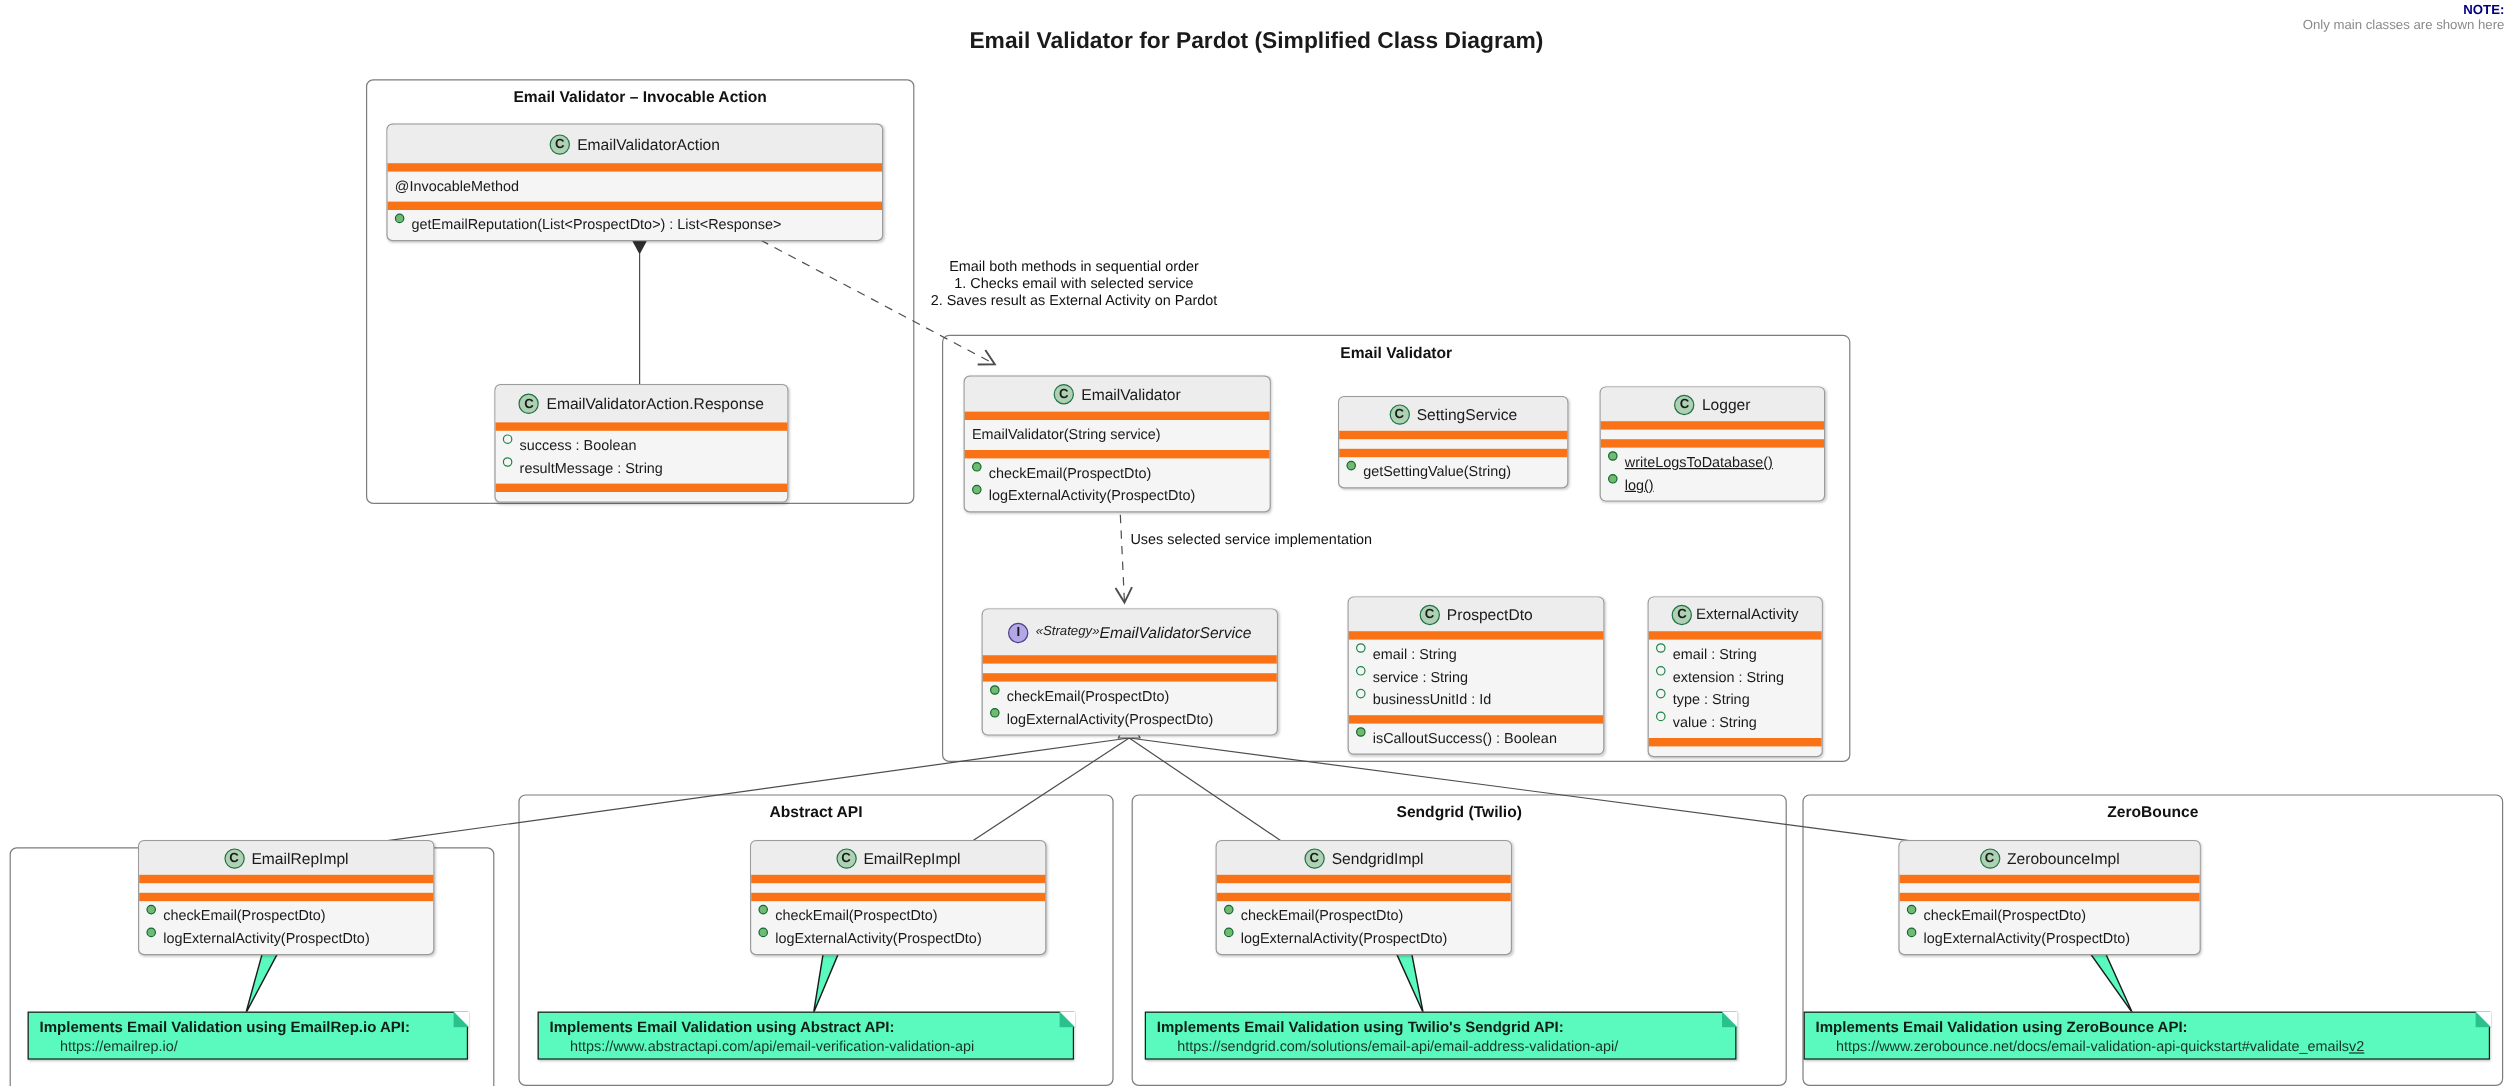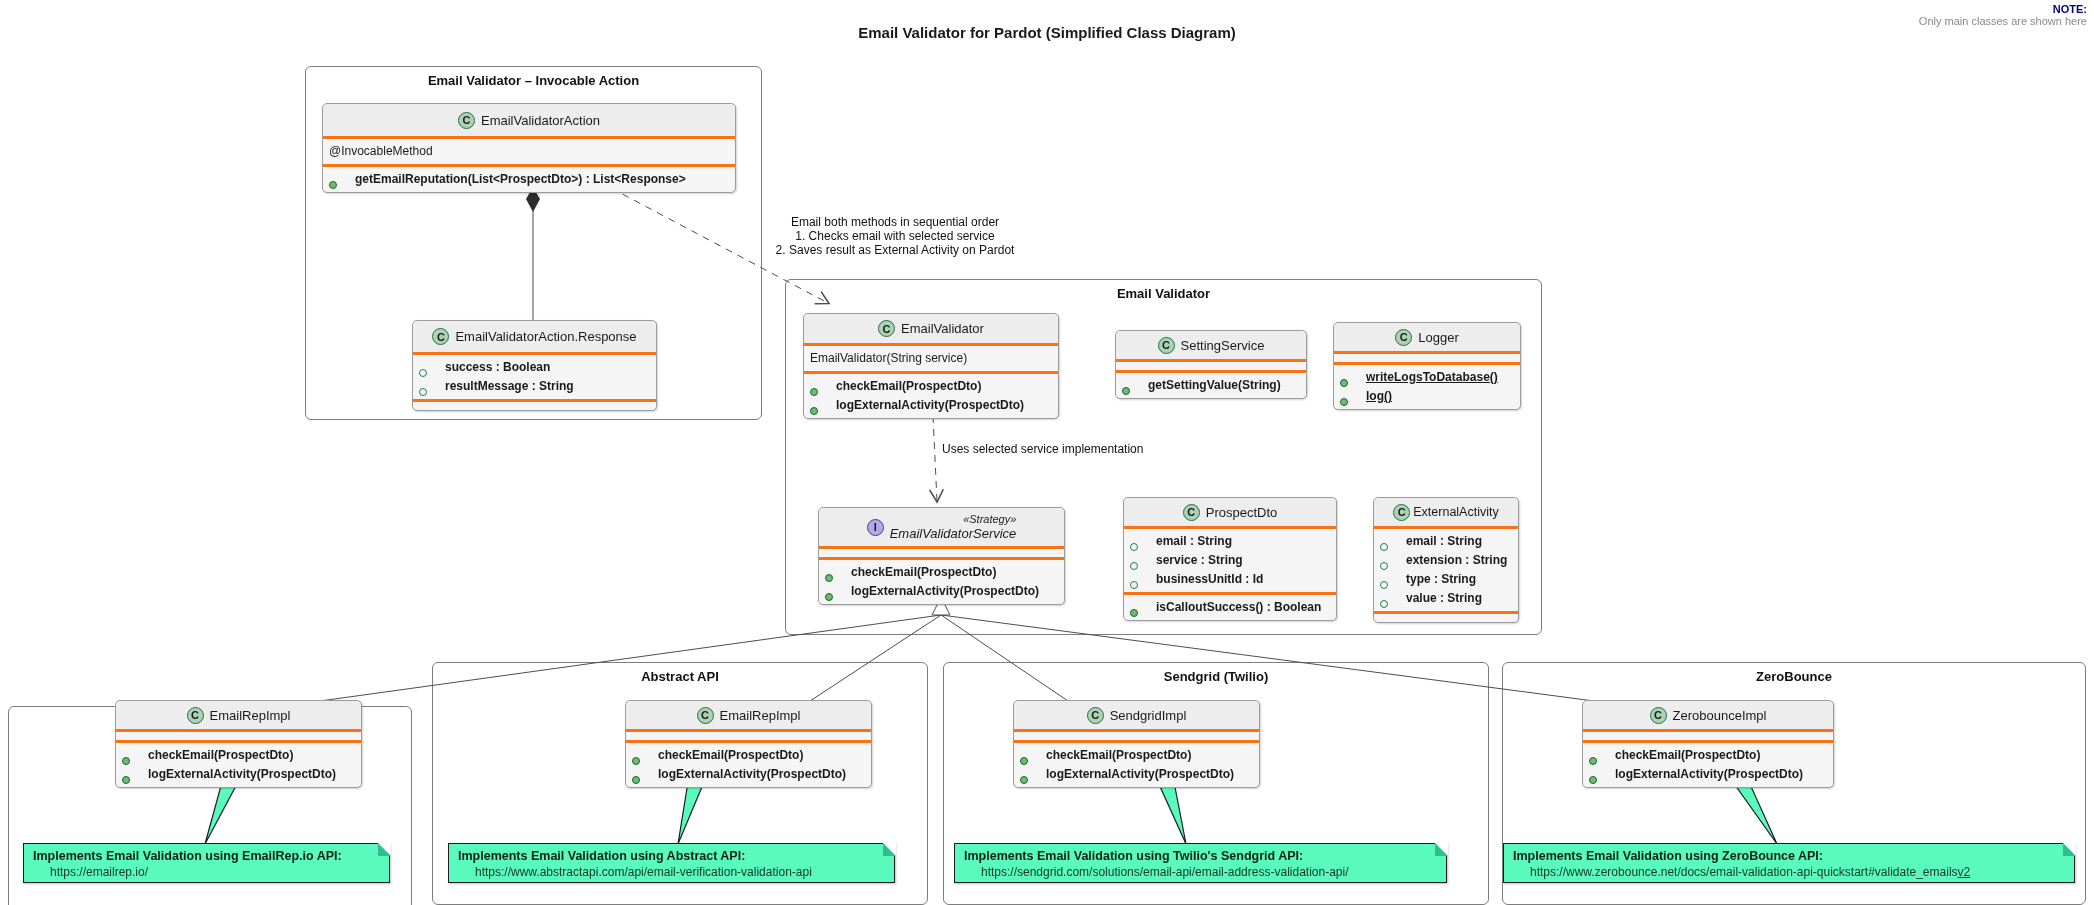--- a/index.html
+++ b/index.html
@@ -16,40 +16,40 @@
   .uml-class{position:absolute;background:#f5f5f5;border:1px solid #9c9c9c;border-radius:5px;
              box-shadow:1px 1px 2px rgba(0,0,0,.18);z-index:2;font-size:12px;}
   .uml-head{display:flex;align-items:center;justify-content:center;gap:6px;background:#ededed;
             border-radius:5px 5px 0 0;}
   .cls-name{font-size:13px;white-space:nowrap;}
   .italic{font-style:italic;}
   .circ{width:17px;height:17px;border-radius:50%;display:flex;align-items:center;justify-content:center;
         font-size:11px;font-weight:bold;box-sizing:border-box;flex:0 0 17px;color:#1a1a1a;}
   .circ.c{background:#ADD1B2;border:1px solid #1e7145;}
   .circ.i{background:#B4A7E5;border:1px solid #4a3e8c;}
-  .iface-names{display:flex;flex-direction:column;align-items:flex-end;}
+  .iface-names{display:flex;align-items:flex-start;}
   .stereo{font-size:11px;font-style:italic;line-height:13px;color:#222;}
-  .cmp{border-top:3px solid #f97316;padding:3px 6px;}
+  .cmp{border-top:7px solid #f97316;padding:3px 6px;}
   .cmp.empty{height:8px;padding:0;}
-  .member{display:flex;align-items:flex-end;gap:18px;line-height:19px;white-space:nowrap;font-weight:bold;}
+  .member{display:flex;align-items:flex-start;gap:6px;line-height:19px;white-space:nowrap;}
   .dot{width:8px;height:8px;border-radius:50%;box-sizing:border-box;flex:0 0 8px;}
   .dot.m{background:#73b873;border:1px solid #0e6b2e;}
   .dot.a{background:transparent;border:1.5px solid #1e8449;}
   .u{text-decoration:underline;}
   .plain-row{line-height:19px;white-space:nowrap;}
   
   .note{position:absolute;background:#5AFABE;border:1.5px solid #1c1c1c;z-index:2;padding:4px 9px;
         box-shadow:1px 1px 2px rgba(0,0,0,.25);}
   .note::before{content:"";position:absolute;top:-1.5px;right:-1.5px;border-style:solid;
         border-width:0 13px 13px 0;border-color:#ffffff #ffffff #2bc18e #2bc18e;}
   .note-h{font-weight:bold;font-size:12.5px;line-height:17px;white-space:nowrap;color:#0d1f17;}
   .note-b{font-size:12px;line-height:15px;white-space:nowrap;color:#17352a;padding-left:17px;}
   
   .edge-label{position:absolute;z-index:2;font-size:12px;line-height:14px;color:#111;white-space:nowrap;}
-  #diagram-title{position:absolute;left:0;top:24px;width:100%;text-align:center;font-size:15px;
+  #diagram-title{position:absolute;left:0;top:24px;width:100%;text-align:center;font-size:19px;
                  font-weight:bold;z-index:2;}
   #corner-note{position:absolute;top:3px;right:7px;text-align:right;z-index:2;}
   #corner-note .h{color:#000080;font-weight:bold;font-size:11px;line-height:12px;}
   #corner-note .b{color:#8a8a8a;font-size:11px;line-height:13px;}
 </style>
 </head>
 <body>
 
 <div id="canvas">
 

